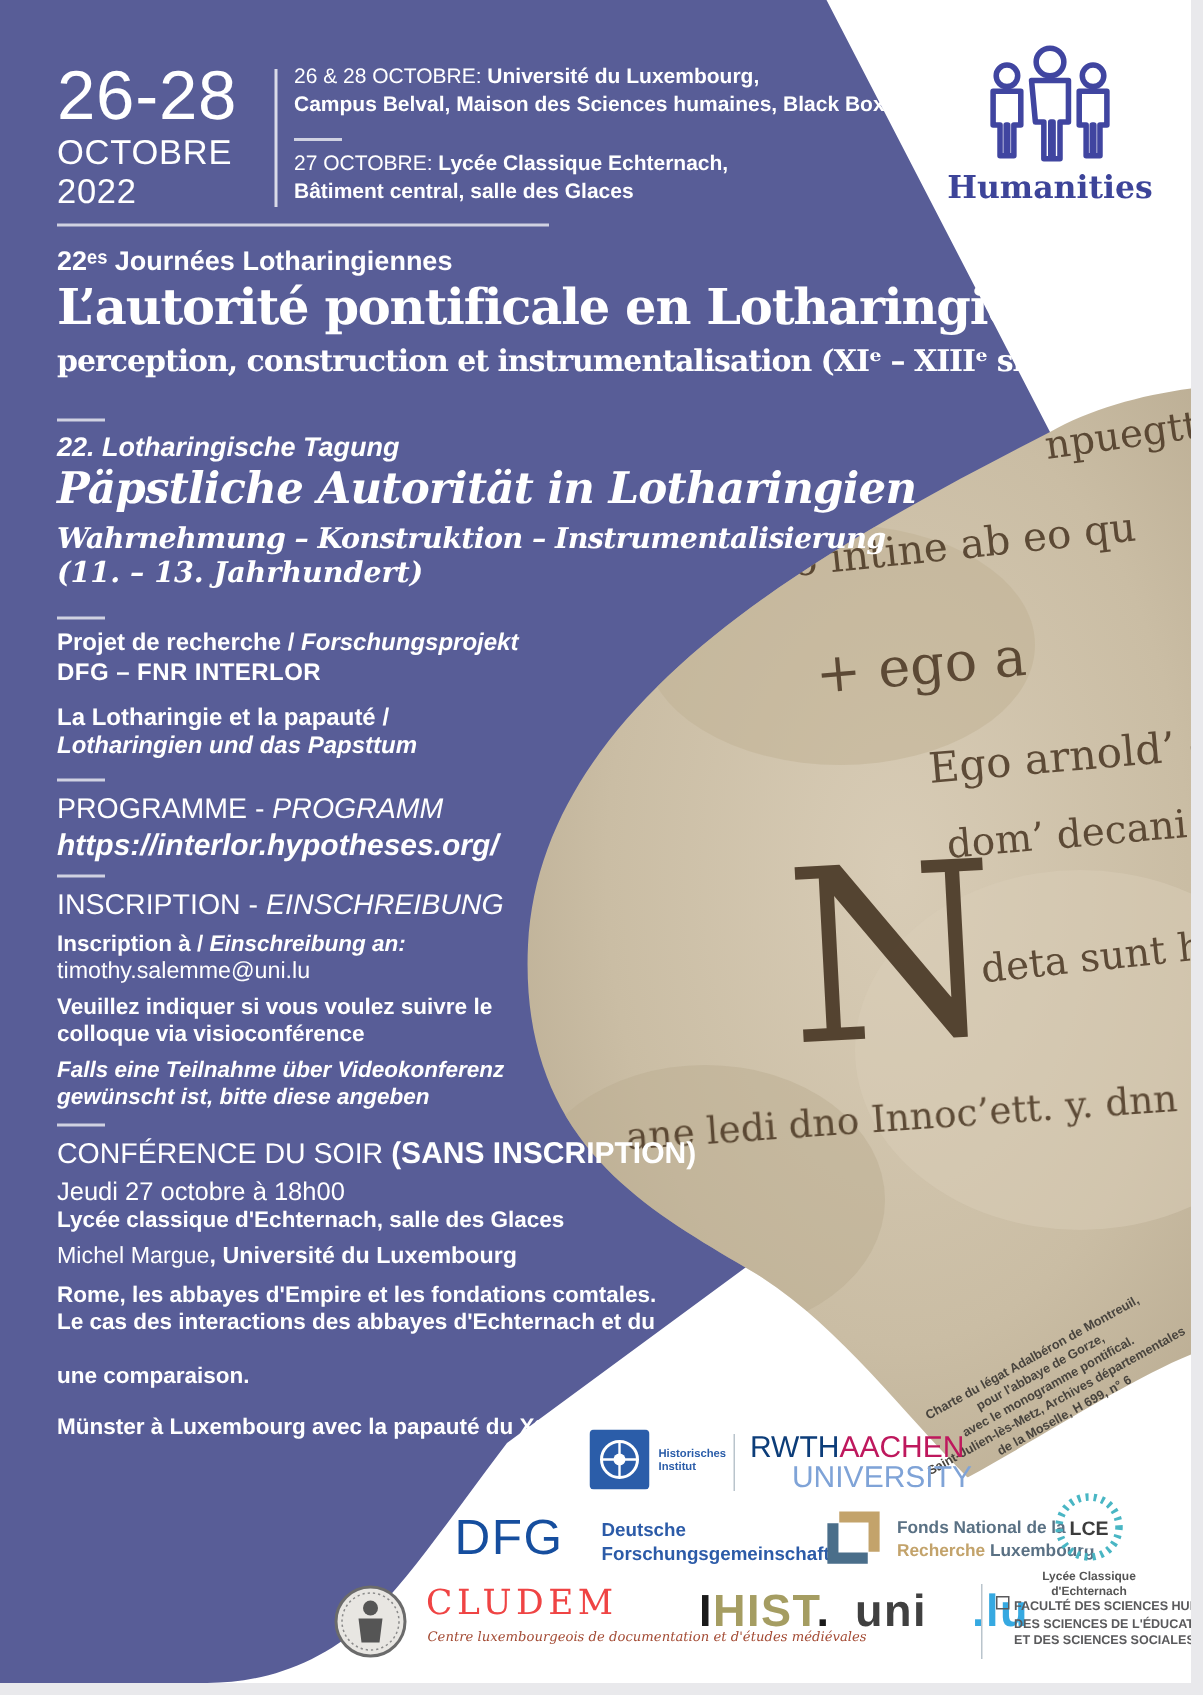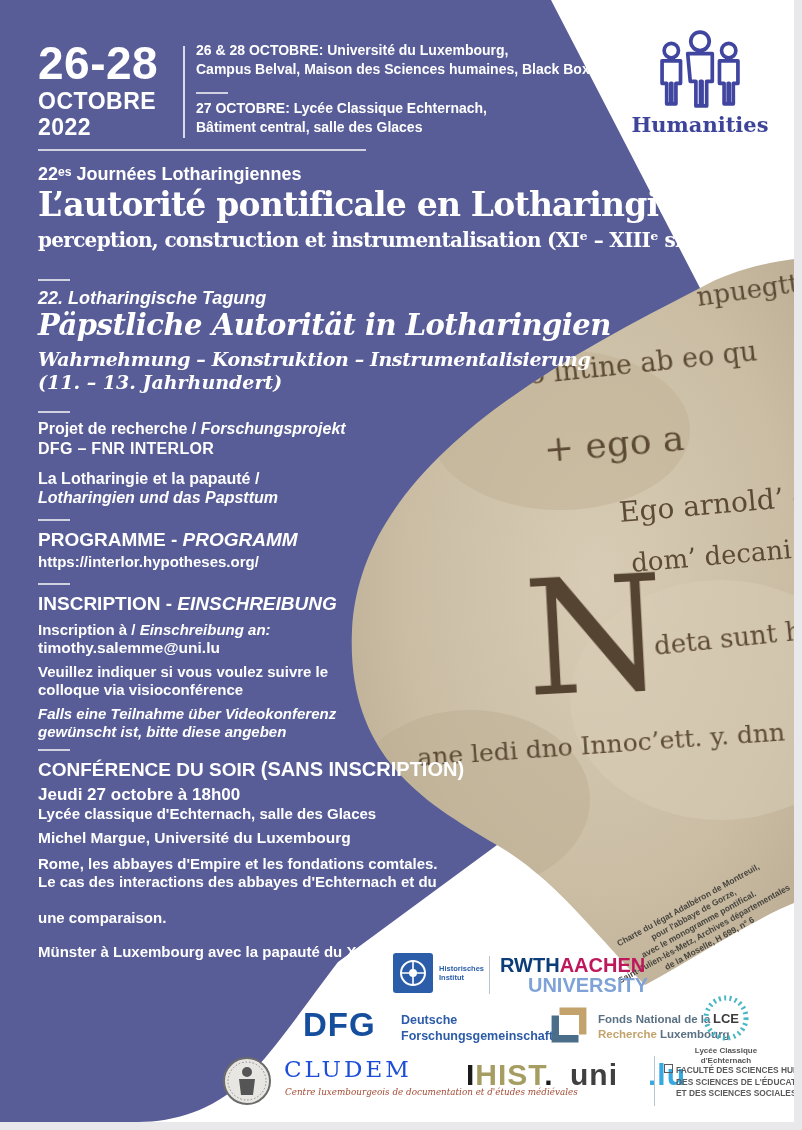--- a/index.html
+++ b/index.html
@@ -3,21 +3,21 @@
 <meta charset="utf-8">
 <style>
   html,body{margin:0;padding:0;background:#e9e9ec;}
   .stage{position:relative;width:802px;height:1130px;background:#e9e9ec;overflow:hidden;
          font-family:"Liberation Sans","DejaVu Sans",sans-serif;}
   .poster{position:absolute;left:0;top:0;width:794px;height:1122px;background:#ffffff;overflow:hidden;}
   .abs{position:absolute;}
   .w{color:#ffffff;}
   .serif{font-family:"DejaVu Serif","Liberation Serif",serif;}
   .it{font-style:italic;}
-  .b6{font-weight:600;} .b7{font-weight:700;} .b8{font-weight:700;}
+  .b6{font-weight:600;} .b7{font-weight:700;} .b8{font-weight:400;}
   .hdiv{height:2px;background:rgba(255,255,255,0.72);}
   .vdiv{width:2px;background:rgba(255,255,255,0.78);}
   .mini{width:32px;}
   .credit{transform:rotate(-29deg);transform-origin:center;text-align:center;
           color:#48443e;font-size:8.5px;line-height:11px;font-weight:600;}
   .lgray-v{width:1px;background:#b9c4cc;}
   .fac-line{white-space:nowrap;}
 </style>
 </head>
 <body>
@@ -102,21 +102,21 @@
     <span>Projet de recherche / </span><span class="it">Forschungsprojekt</span>
   </div>
   <div class="abs w b6" style="left:38px;top:440px;font-size:16px;letter-spacing:0.3px;">DFG – FNR INTERLOR</div>
   <div class="abs w b6" style="left:38px;top:470px;font-size:16px;">La Lotharingie et la papauté /</div>
   <div class="abs w b6 it" style="left:38px;top:489px;font-size:16px;">Lotharingien und das Papsttum</div>
 
   <div class="abs hdiv mini" style="left:38px;top:519px;"></div>
   <div class="abs w b8" style="left:38px;top:529px;font-size:19px;">
     <span>PROGRAMME - </span><span class="it">PROGRAMM</span>
   </div>
-  <div class="abs w b6" style="left:38px;top:553px;font-size:15px;">https://interlor.hypotheses.org/</div>
+  <div class="abs w b6" style="left:38px;top:553px;font-size:20px;font-style:italic;">https://interlor.hypotheses.org/</div>
 
   <div class="abs hdiv mini" style="left:38px;top:583px;"></div>
   <div class="abs w b8" style="left:38px;top:593px;font-size:19px;">
     <span>INSCRIPTION - </span><span class="it">EINSCHREIBUNG</span>
   </div>
   <div class="abs w b6" style="left:38px;top:621px;font-size:15px;">
     <span>Inscription à / </span><span class="it">Einschreibung an:</span>
   </div>
   <div class="abs w b8" style="left:38px;top:639px;font-size:15.5px;">timothy.salemme@uni.lu</div>
   <div class="abs w b6" style="left:38px;top:663px;font-size:15px;">Veuillez indiquer si vous voulez suivre le</div>
@@ -188,21 +188,21 @@
     <div>Lycée Classique</div>
     <div>d'Echternach</div>
   </div>
 
   <svg class="abs" style="left:222px;top:1056px;" width="50" height="50" viewBox="0 0 50 50">
     <circle cx="25" cy="25" r="23" fill="#e8e6e2" stroke="#6b6b6b" stroke-width="2"></circle>
     <circle cx="25" cy="25" r="19" fill="none" stroke="#8a8a8a" stroke-width="1" stroke-dasharray="1.5 2"></circle>
     <circle cx="25" cy="16" r="5" fill="#555555"></circle>
     <path d="M17,23 h16 l-2,16 h-12 z" fill="#555555"></path>
   </svg>
-  <div class="abs serif" style="left:284px;top:1056px;font-size:23px;color:#1d4ed8;letter-spacing:3px;">CLUDEM</div>
+  <div class="abs serif" style="left:284px;top:1056px;font-size:23px;color:#ef4444;letter-spacing:3px;">CLUDEM</div>
   <div class="abs serif it" style="left:285px;top:1087px;font-size:8.8px;color:#a34a33;">Centre luxembourgeois de documentation et d'études médiévales</div>
   <div class="abs" style="left:466px;top:1058px;font-size:30px;font-weight:900;letter-spacing:1px;">
     <span style="color:#1a1a1a;">I</span><span style="color:#a59d62;">HIST</span><span style="color:#1a1a1a;">.</span>
   </div>
   <div class="abs" style="left:570px;top:1058px;font-size:30px;font-weight:900;letter-spacing:1px;">
     <span style="color:#404040;">uni</span><span style="color:#36a9e1;margin-left:30px;">.lu</span>
   </div>
   <div class="abs lgray-v" style="left:654px;top:1056px;height:50px;"></div>
   <div class="abs" style="left:664px;top:1064px;">
     <div class="fac-line" style="font-size:8.4px;line-height:11.5px;color:#5a5a5c;font-weight:600;">

